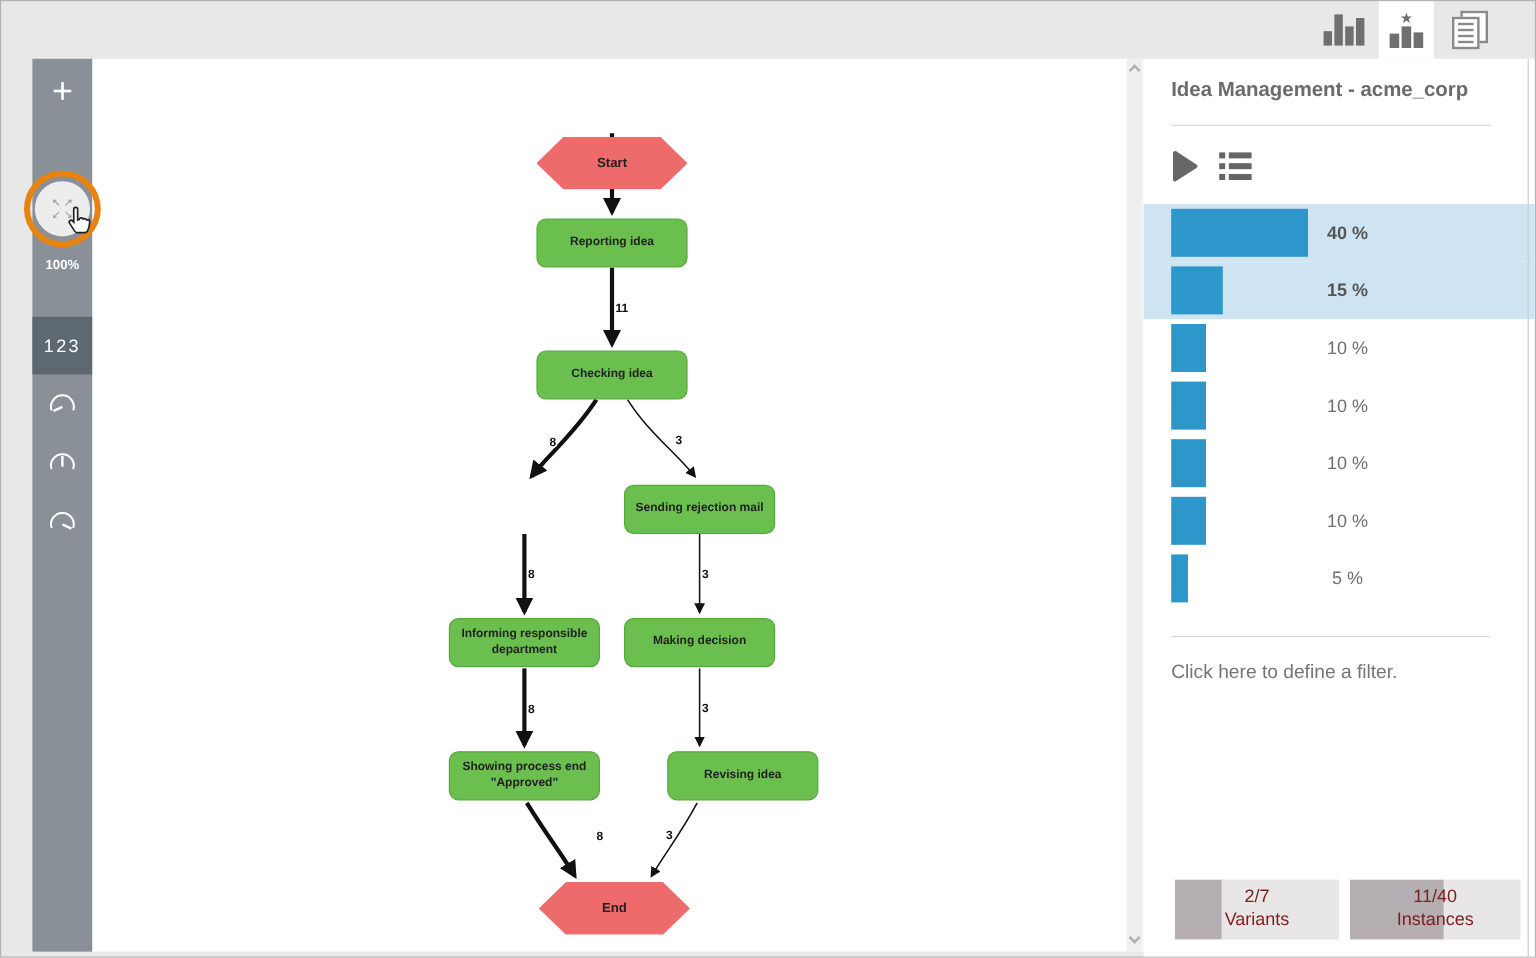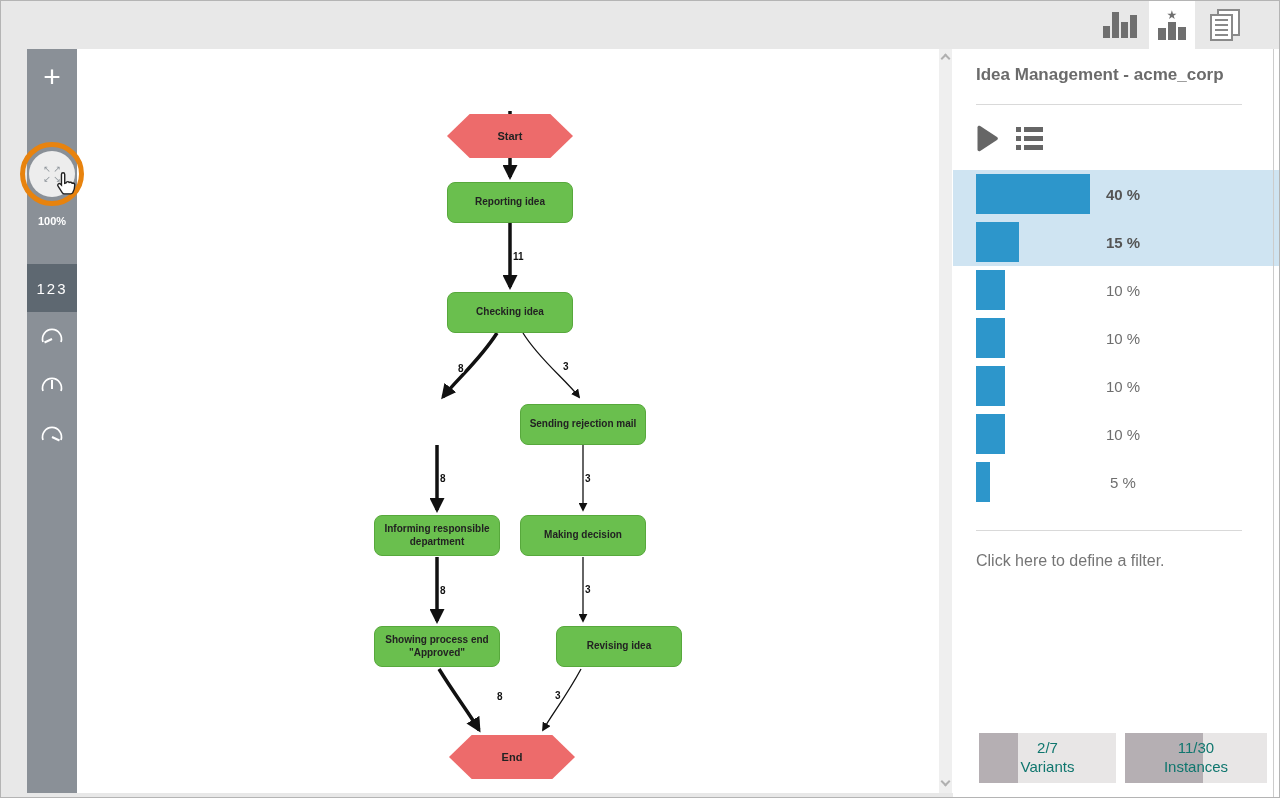--- a/index.html
+++ b/index.html
@@ -80,21 +80,21 @@
                          font-size:15px; color:#6e6e6e; }
   .variant-row.selected { background:#cfe4f2; }
   .variant-row.selected .vlabel { font-weight:bold; color:#555; }
 
   .filter-link { position:absolute; left:23px; top:503px; font-size:16px; color:#757575; cursor:pointer; }
 
   .stats { position:absolute; left:26px; top:684px; display:flex; gap:9px; }
   .stat-block { position:relative; height:50px; background:#e8e6e6; overflow:hidden; cursor:pointer; }
   .stat-block .fill { position:absolute; left:0; top:0; height:50px; background:#b5afb3; }
   .stat-block .txt { position:relative; z-index:2; height:50px; display:flex; flex-direction:column;
-                     align-items:center; justify-content:center; font-size:15px; color:#0f766e; line-height:1.25; }
+                     align-items:center; justify-content:center; font-size:15px; color:#7f1d1d; line-height:1.25; }
   .sb1 { width:137px; } .sb2 { width:142px; }
 </style>
 </head>
 <body>
 
 <div class="tabbar">
   <div class="tab t1">
     <span class="icon-bars">
       <i style="height:12px"></i>
         <i style="height:26px"></i>
@@ -279,20 +279,20 @@
     <div class="stat-block sb1">
       <span class="fill" style="width: 28.6%;"></span>
       <span class="txt">
         <span>2/7</span>
         <span>Variants</span>
       </span>
     </div>
     <div class="stat-block sb2">
       <span class="fill" style="width: 55%;"></span>
       <span class="txt">
-        <span>11/30</span>
+        <span>11/40</span>
         <span>Instances</span>
       </span>
     </div>
   </div>
 
   <div class="panel-border"></div>
 </div>
 
 </body></html>

